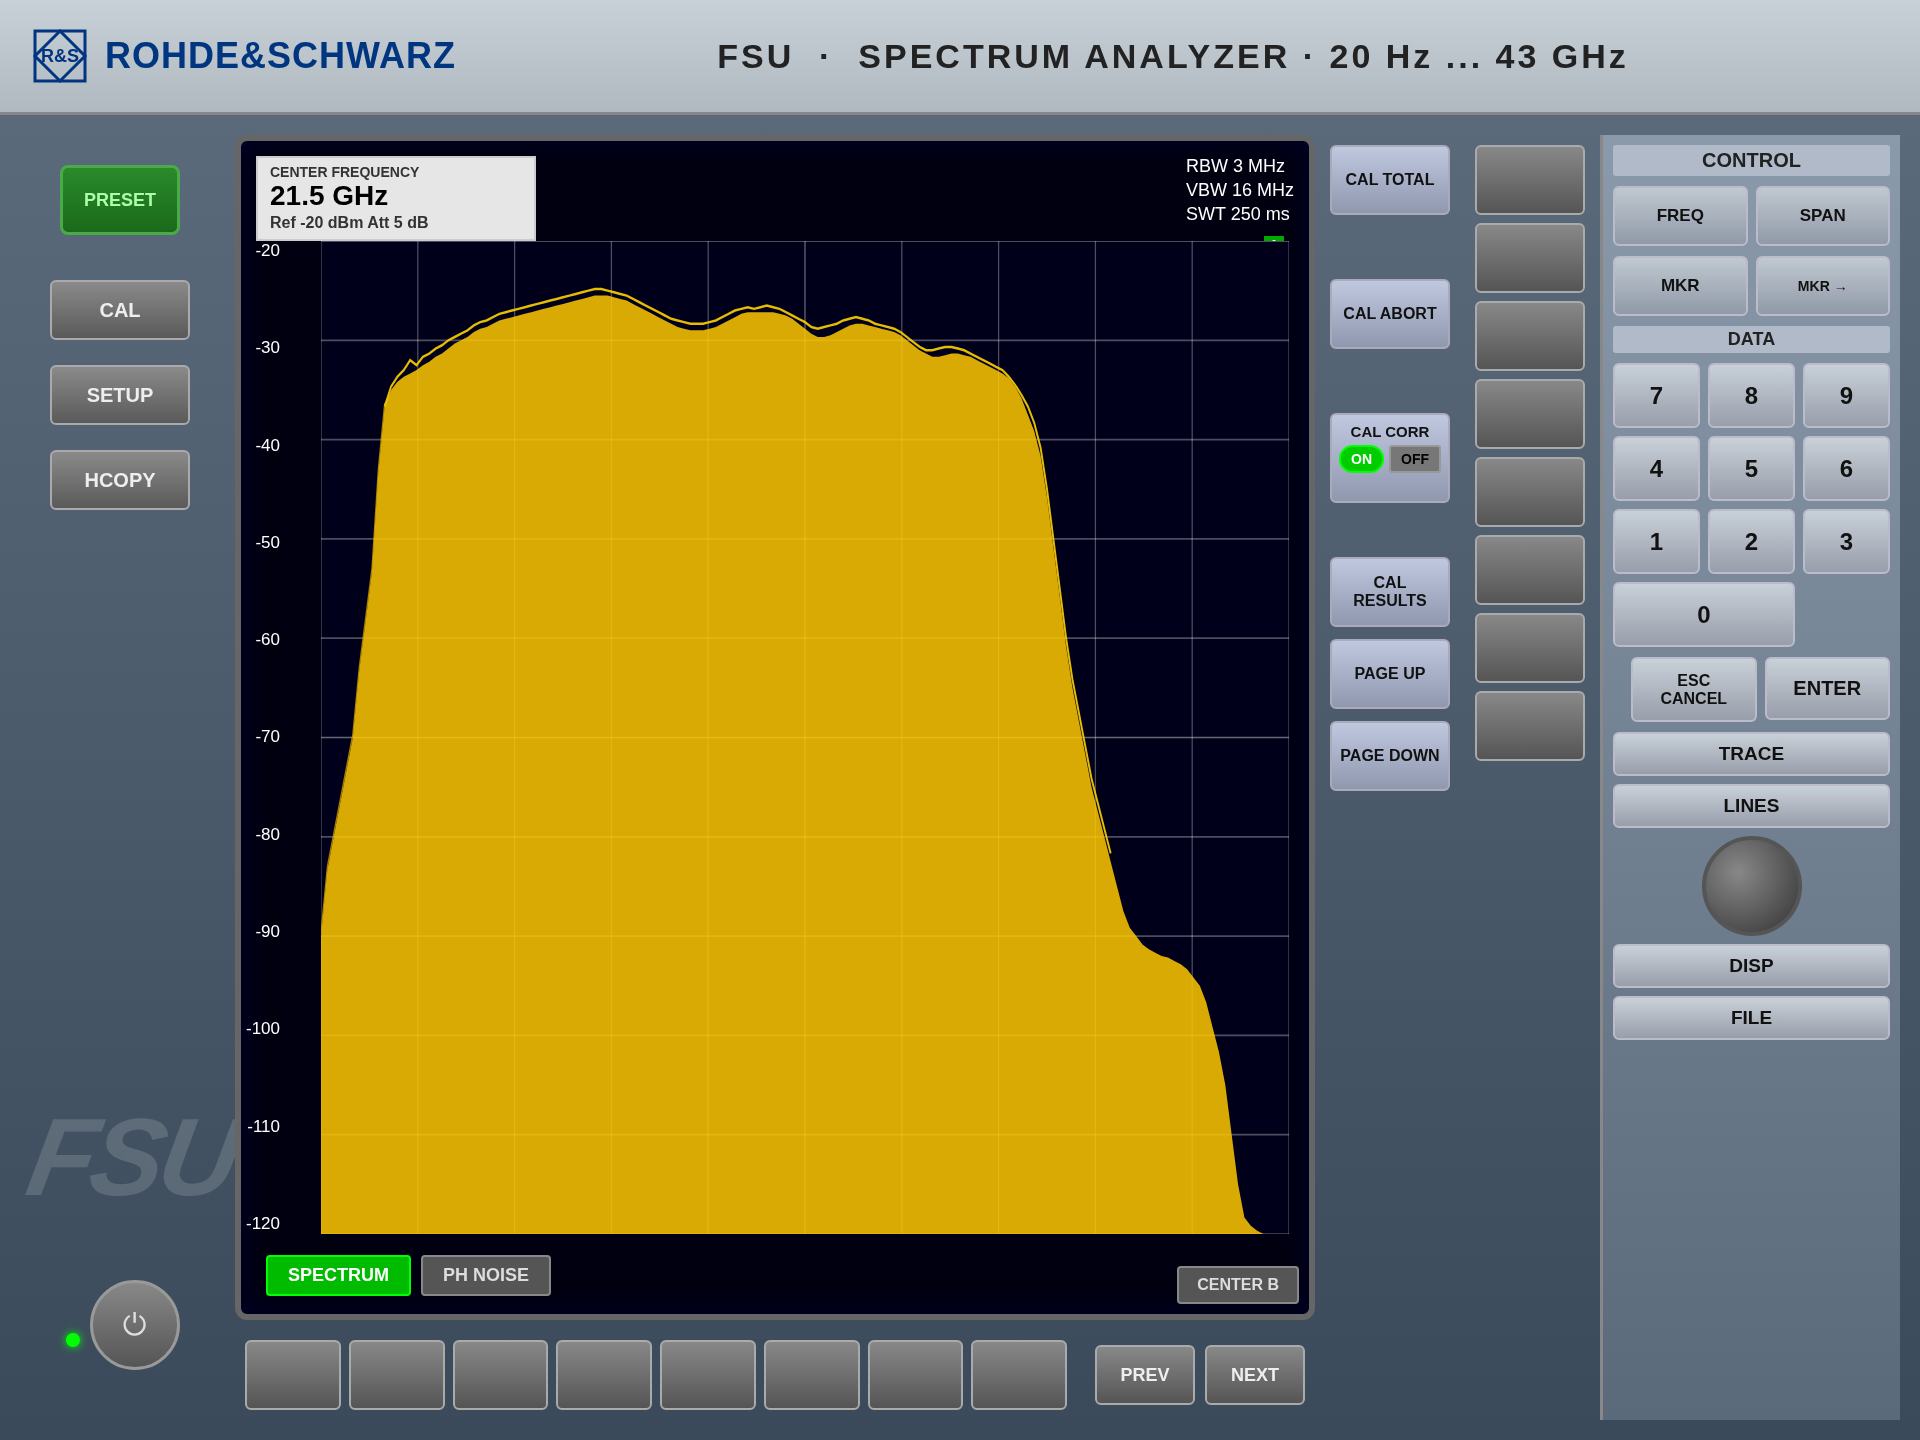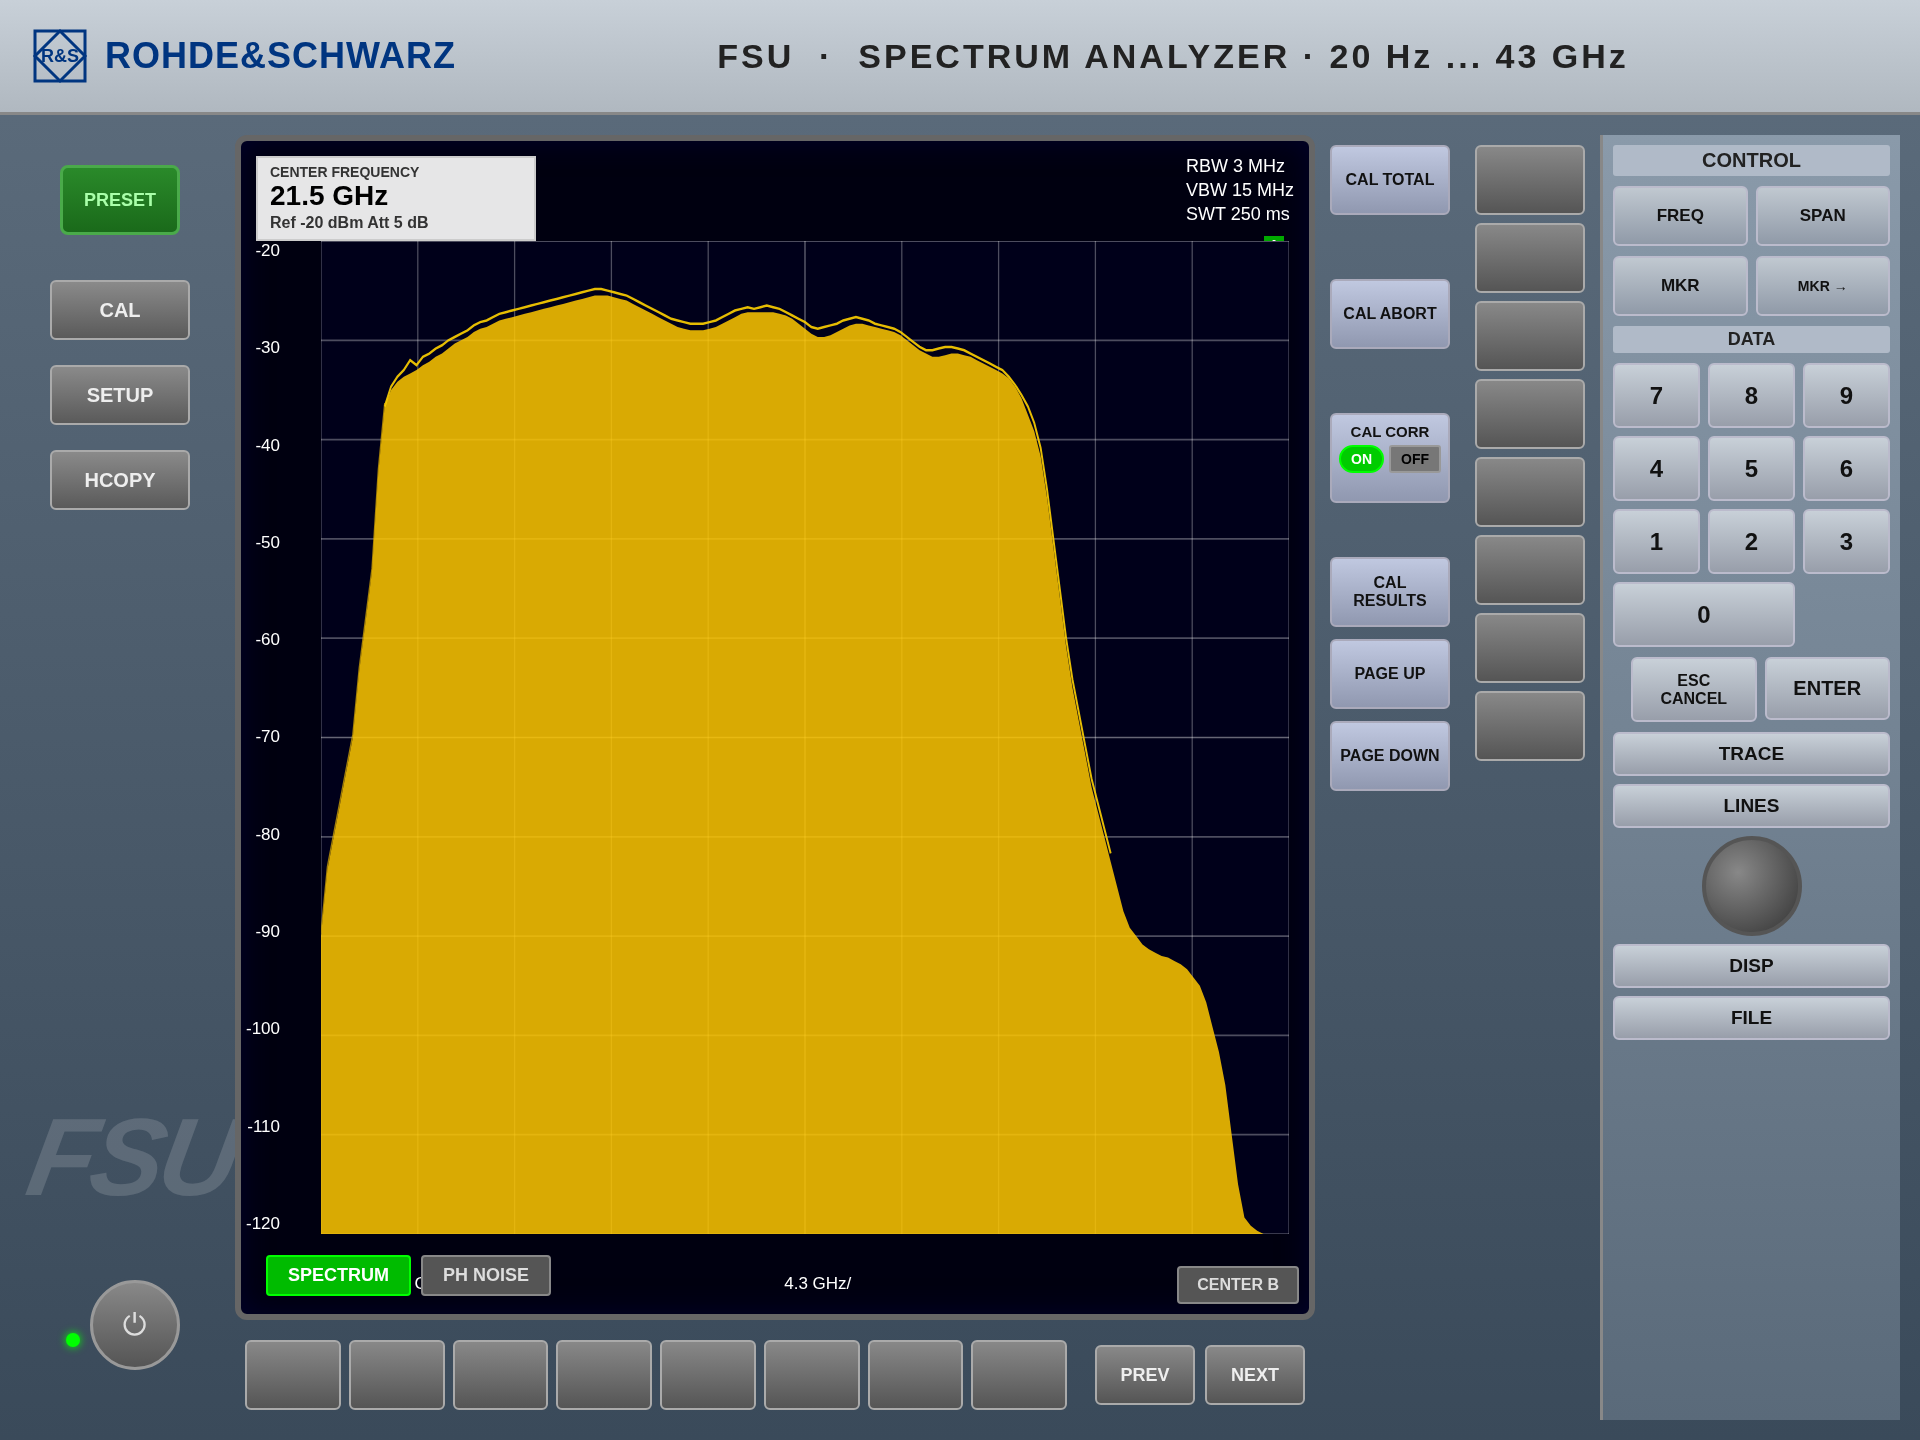--- a/index.html
+++ b/index.html
@@ -667,21 +667,21 @@
         <div class="screen-inner">
 
           <div class="screen-header">
             <div class="freq-info-box">
               <span class="label">CENTER FREQUENCY</span>
               <span class="value">21.5 GHz</span>
               <span class="ref-line">Ref  -20 dBm       Att  5 dB</span>
             </div>
             <div class="rbw-info">
               <div>RBW  3 MHz</div>
-              <div>VBW  15 MHz</div>
+              <div>VBW  16 MHz</div>
               <div>SWT  250 ms</div>
             </div>
           </div>
 
           <div class="uncal-badge">UNCAL</div>
           <div class="ap-badge">1 AP</div>
           <div class="clrw-badge">CLRW</div>
           <div class="marker-a">A</div>
 
           <div class="db3-label" style="bottom: 220px;">3DB</div>
@@ -768,25 +768,20 @@
                   595,285 600,305 605,325 610,340 615,355 620,370
                 "></polyline>
 
                 <polyline fill="none" stroke="rgba(230,180,0,0.7)" stroke-width="1" points="
                   0,418 5,378 10,358 15,338 20,318 25,298 30,258 35,228 40,198 45,138 50,98
                 "></polyline>
               </svg>
             </div>
           </div>
 
-          <div class="bottom-labels">
-            <span>Center  21.5 GHz</span>
-            <span>4.3 GHz/</span>
-            <span>Span  43 GHz</span>
-          </div>
 
           <div class="screen-bottom-buttons">
             <button class="spec-btn-green">SPECTRUM</button>
             <button class="spec-btn-gray">PH NOISE</button>
           </div>
 
           <button class="screen-b-btn">CENTER B</button>
 
         </div>
       </div>

